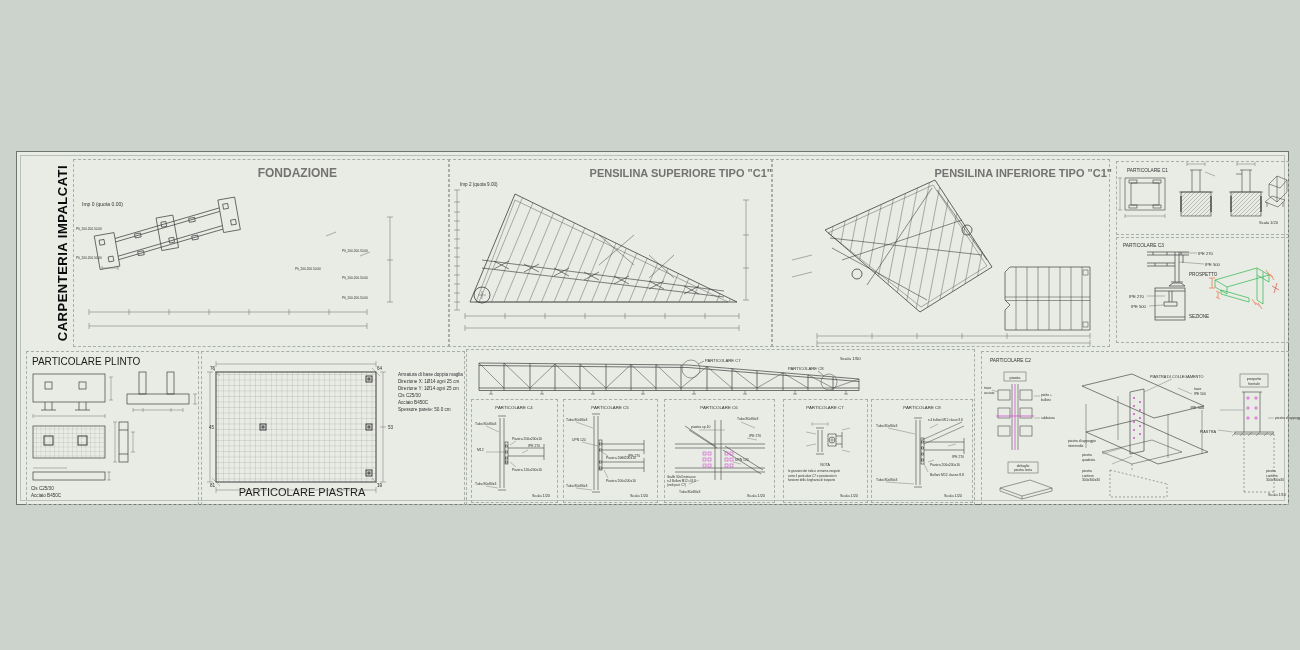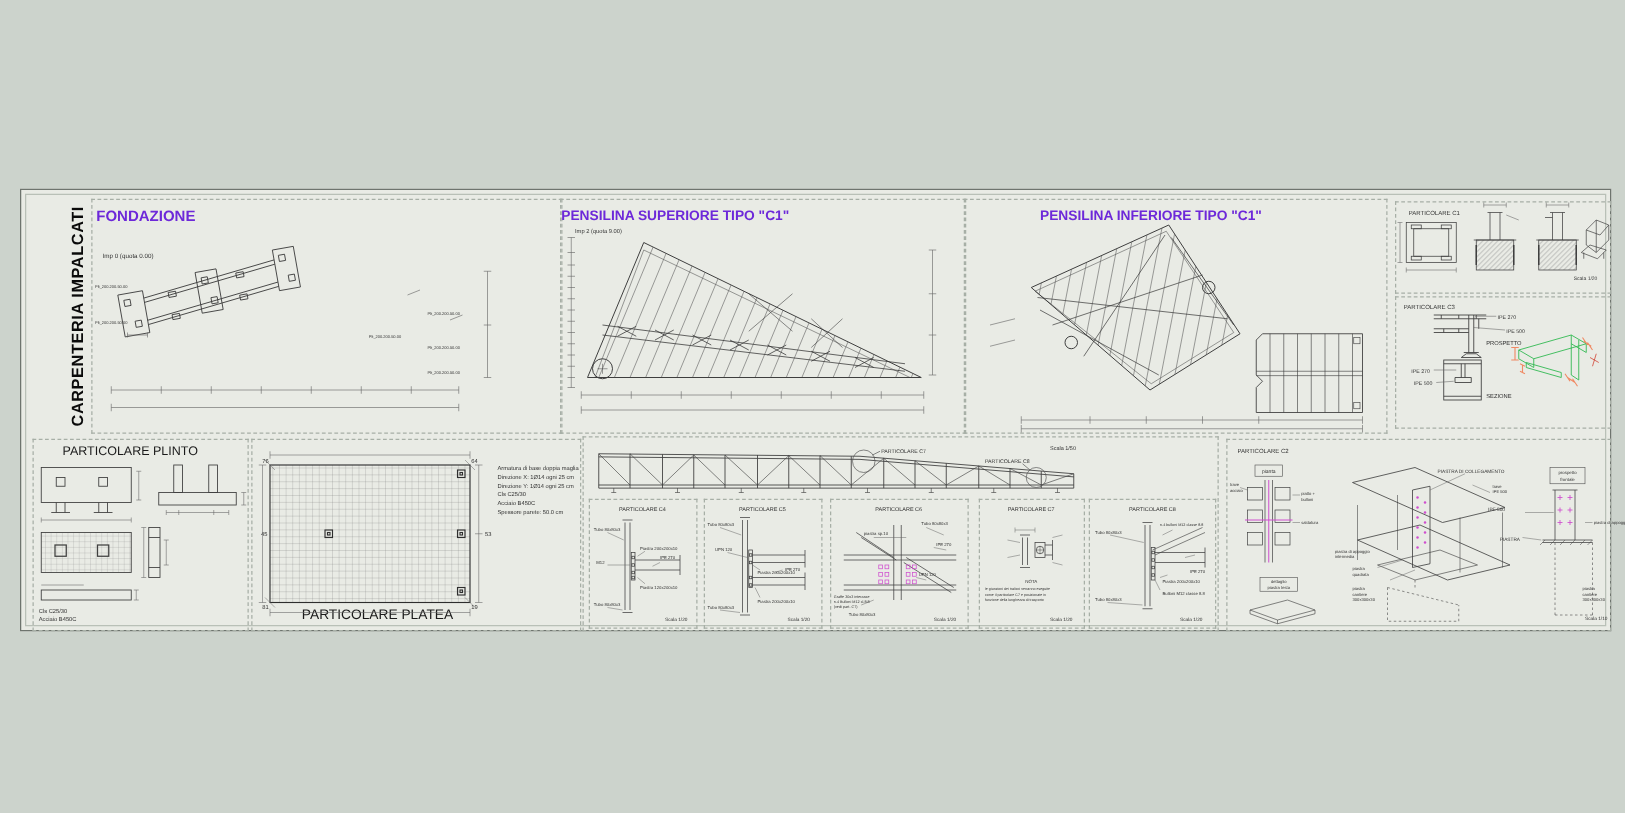--- a/index.html
+++ b/index.html
@@ -5,21 +5,21 @@
   html,body{margin:0;padding:0;}
   body{width:1300px;height:650px;background:#ccd3cc;position:relative;
        font-family:"Liberation Sans",sans-serif;overflow:hidden;}
   #app{position:absolute;inset:0;}
   .sheet{position:absolute;left:16px;top:151px;width:1271px;height:352px;
          background:#e9ebe5;border:1px solid #6e746e;}
   .sheet-inner{position:absolute;inset:3px;border:1px solid #b9c0b7;pointer-events:none;}
   .panel{position:absolute;border:1px dashed #a7afa6;}
   .side-label{position:absolute;left:45px;top:101px;transform:translate(-50%,-50%) rotate(-90deg);
          font-weight:bold;font-size:13px;letter-spacing:.5px;color:#0a0a0a;white-space:nowrap;}
-  .big-title{position:absolute;font-weight:bold;color:#6d28d9;white-space:nowrap;text-align:left;}
+  .big-title{position:absolute;font-weight:bold;color:#737373;white-space:nowrap;text-align:right;}
   .med-title{position:absolute;color:#1a1a1a;white-space:nowrap;text-align:center;font-weight:normal;}
   svg{position:absolute;overflow:visible;}
   svg text{font-family:"Liberation Sans",sans-serif;fill:#333;}
 </style>
 </head>
 <body>
 
 <div id="app">
  <div class="sheet">
   <div class="sheet-inner"></div>
@@ -209,21 +209,21 @@
         <path d="M150,35 L156,39 M149,32 L153,38 M153,36 L157,42"></path>
         <path d="M101,54 L101,60 M99,53 L103,55 M99,59 L103,61"></path>
       </g>
       <g stroke="#d03a2a" stroke-width="0.6" fill="none">
         <path d="M155,48 L162,52 M160,45 L157,55"></path>
       </g>
     </svg>
   </div>
 
   <div class="panel" style="left:9px;top:199px;width:171px;height:152px;">
-    <div class="med-title" style="left:5px;top:4px;font-size:10px;text-align:left;margin-left:18px;">PARTICOLARE PLINTO</div>
+    <div class="med-title" style="left:5px;top:4px;font-size:10px;text-align:left;">PARTICOLARE PLINTO</div>
     <svg width="171" height="152" viewBox="0 0 171 152">
       <defs>
             <pattern id="grd2" patternUnits="userSpaceOnUse" width="4.5" height="4.5">
         <path d="M4.5,0 L0,0 0,4.5" stroke="#8c8c8c" stroke-width="0.35" fill="none"></path>
             </pattern>
           </defs>
       <g stroke="#3f3f3f" stroke-width="0.7" fill="none">
         <rect x="6" y="22" width="72" height="28"></rect>
         <rect x="18" y="30" width="7" height="7"></rect>
             <rect x="52" y="30" width="7" height="7"></rect>
@@ -253,21 +253,21 @@
         <rect x="6" y="120" width="72" height="8"></rect>
         <path d="M6,116 L40,116" stroke="#666" stroke-width="0.45"></path>
         <path d="M82,120 L82,128 M80,120 L84,120 M80,128 L84,128" stroke="#666" stroke-width="0.45"></path>
       </g>
       <text x="4" y="138" font-size="4.6">Cls C25/30</text>
       <text x="4" y="145" font-size="4.6">Acciaio B450C</text>
     </svg>
   </div>
 
   <div class="panel" style="left:184px;top:199px;width:262px;height:152px;">
-    <div class="med-title" style="left:0;top:134px;width:200px;font-size:11px;">PARTICOLARE PLATEA</div>
+    <div class="med-title" style="left:0;top:134px;width:200px;font-size:11px;">PARTICOLARE PIASTRA</div>
     <svg width="262" height="152" viewBox="0 0 262 152">
       <defs>
             <pattern id="grd1" patternUnits="userSpaceOnUse" width="5.3" height="5.5">
         <path d="M5.3,0 L0,0 0,5.5" stroke="#777" stroke-width="0.35" fill="none"></path>
             </pattern>
           </defs>
       <rect x="14" y="20" width="160" height="110" fill="url(#grd1)" stroke="#2e2e2e" stroke-width="0.9"></rect>
       <g stroke="#2e2e2e" stroke-width="0.9" fill="none">
         <rect x="164" y="24" width="6" height="6"></rect>
             <rect x="166" y="26" width="2" height="2"></rect>

